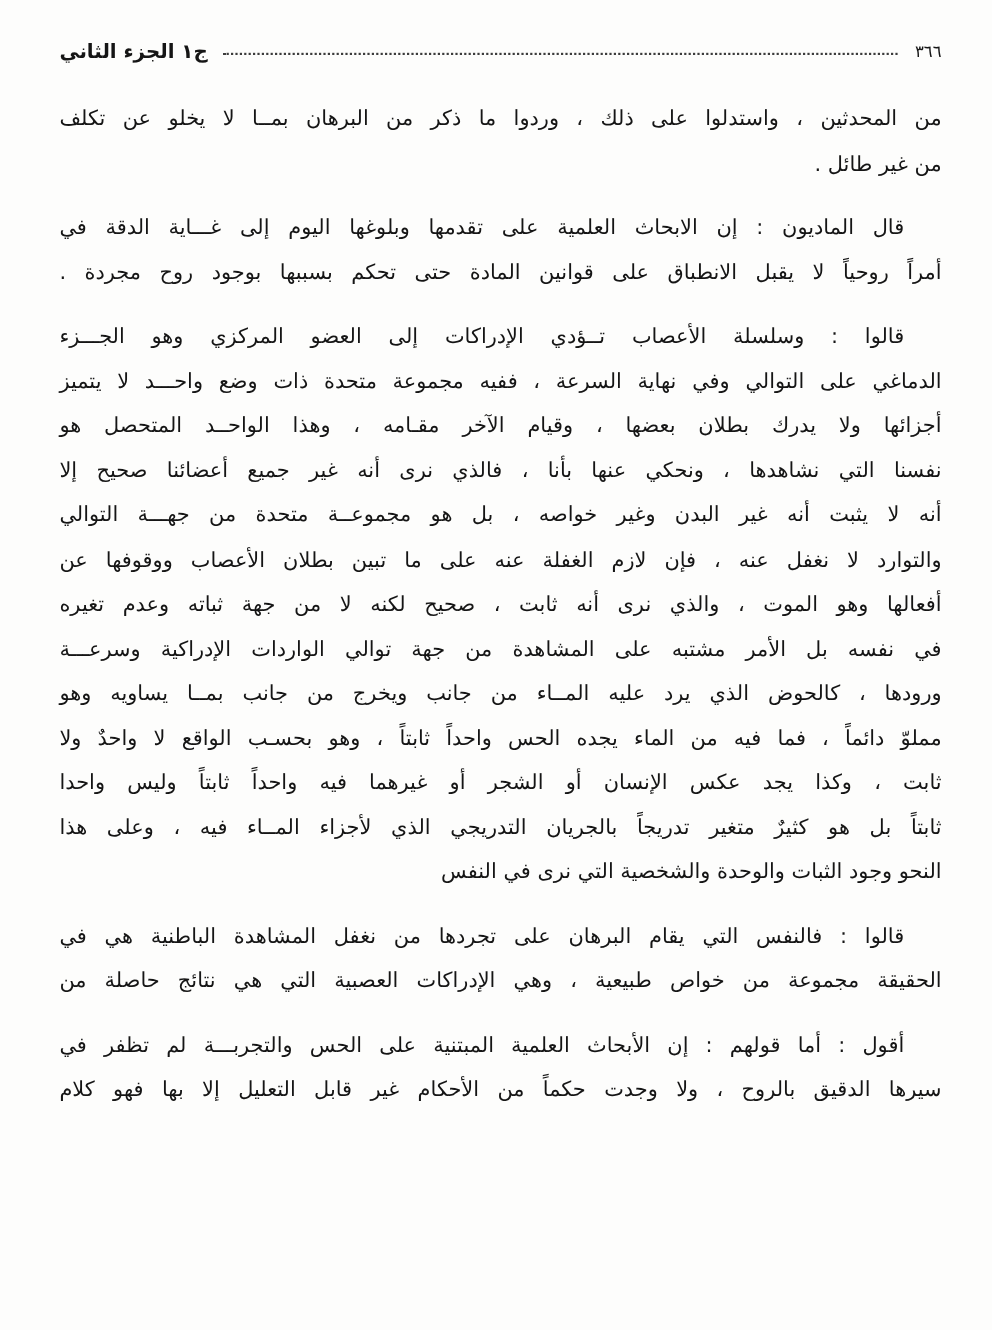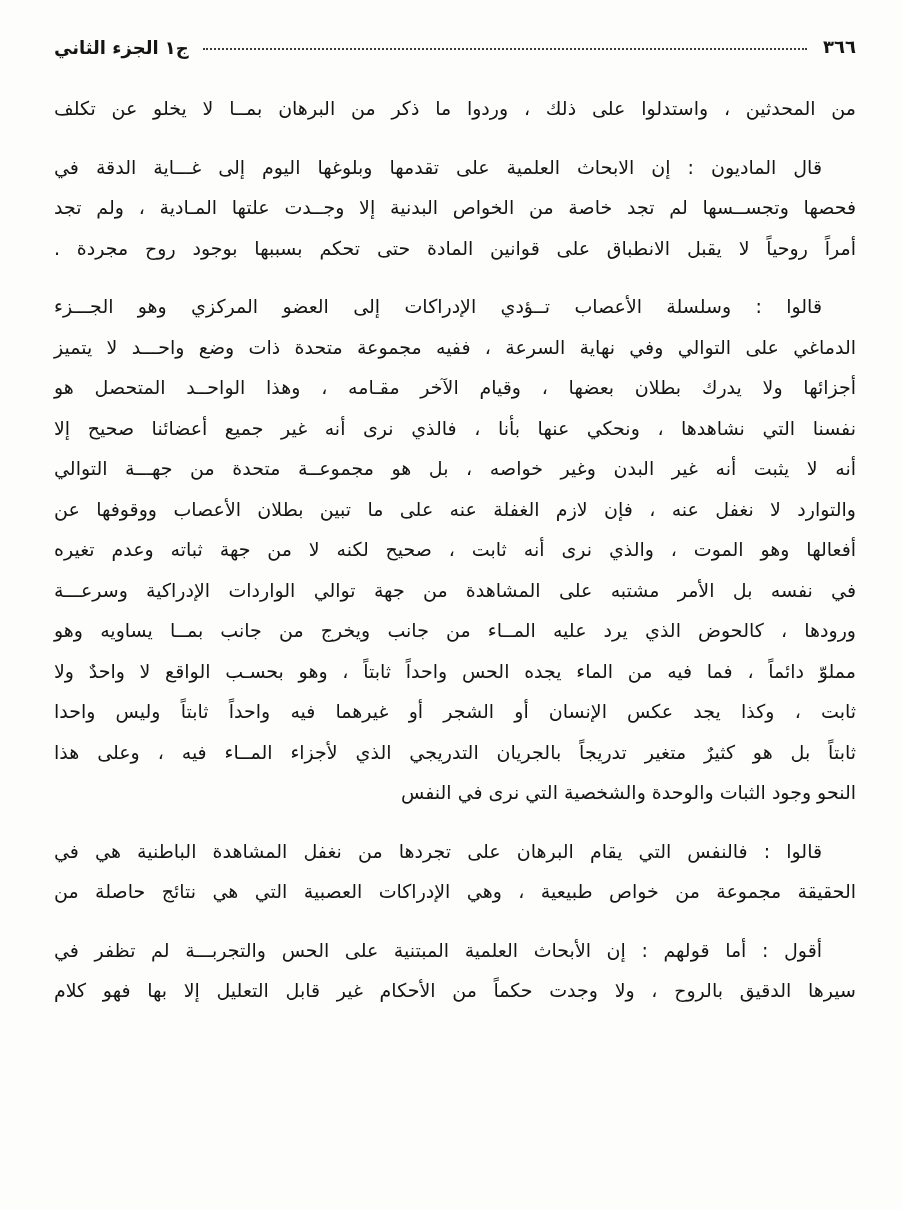--- a/index.html
+++ b/index.html
@@ -21,22 +21,22 @@
     overflow: hidden;
   }
   
   .header {
     display: flex;
     align-items: center;
     height: 40px;
     margin-bottom: 22px;
   }
   .page-number {
-    font-size: 18px;
-    font-weight: bold;
+    font-size: 15px;
+    font-weight: normal;
     letter-spacing: 3px;
     line-height: 1;
     padding-top: 2px;
   }
   .leader {
     flex: 1;
     height: 0;
     border-bottom: 2px dotted #3c3c3c;
     margin: 0 16px 0 14px;
     transform: translateY(3px);
@@ -75,24 +75,24 @@
 
 <div class="page">
   <div class="header">
     <div class="page-number">٣٦٦</div>
     <div class="leader"></div>
     <div class="volume-label">ج١ الجزء الثاني</div>
   </div>
   <div class="page-body">
       <div class="para">
         <div class="line fill">من المحدثين ، واستدلوا على ذلك ، وردوا ما ذكر من البرهان بمــا لا يخلو عن تكلف</div>
+        <div class="line">من غير طائل .</div>
       </div>
       <div class="para indent">
         <div class="line fill">قال الماديون : إن الابحاث العلمية على تقدمها وبلوغها اليوم إلى غـــاية الدقة في</div>
-        <div class="line fill">فحصها وتجســسها لم تجد خاصة من الخواص البدنية إلا وجــدت علتها المـادية ، ولم تجد</div>
         <div class="line fill">أمراً روحياً لا يقبل الانطباق على قوانين المادة حتى تحكم بسببها بوجود روح مجردة .</div>
       </div>
       <div class="para indent">
         <div class="line fill">قالوا : وسلسلة الأعصاب تــؤدي الإدراكات إلى العضو المركزي وهو الجـــزء</div>
         <div class="line fill">الدماغي على التوالي وفي نهاية السرعة ، ففيه مجموعة متحدة ذات وضع واحـــد لا يتميز</div>
         <div class="line fill">أجزائها ولا يدرك بطلان بعضها ، وقيام الآخر مقـامه ، وهذا الواحــد المتحصل هو</div>
         <div class="line fill">نفسنا التي نشاهدها ، ونحكي عنها بأنا ، فالذي نرى أنه غير جميع أعضائنا صحيح إلا</div>
         <div class="line fill">أنه لا يثبت أنه غير البدن وغير خواصه ، بل هو مجموعــة متحدة من جهـــة التوالي</div>
         <div class="line fill">والتوارد لا نغفل عنه ، فإن لازم الغفلة عنه على ما تبين بطلان الأعصاب ووقوفها عن</div>
         <div class="line fill">أفعالها وهو الموت ، والذي نرى أنه ثابت ، صحيح لكنه لا من جهة ثباته وعدم تغيره</div>

